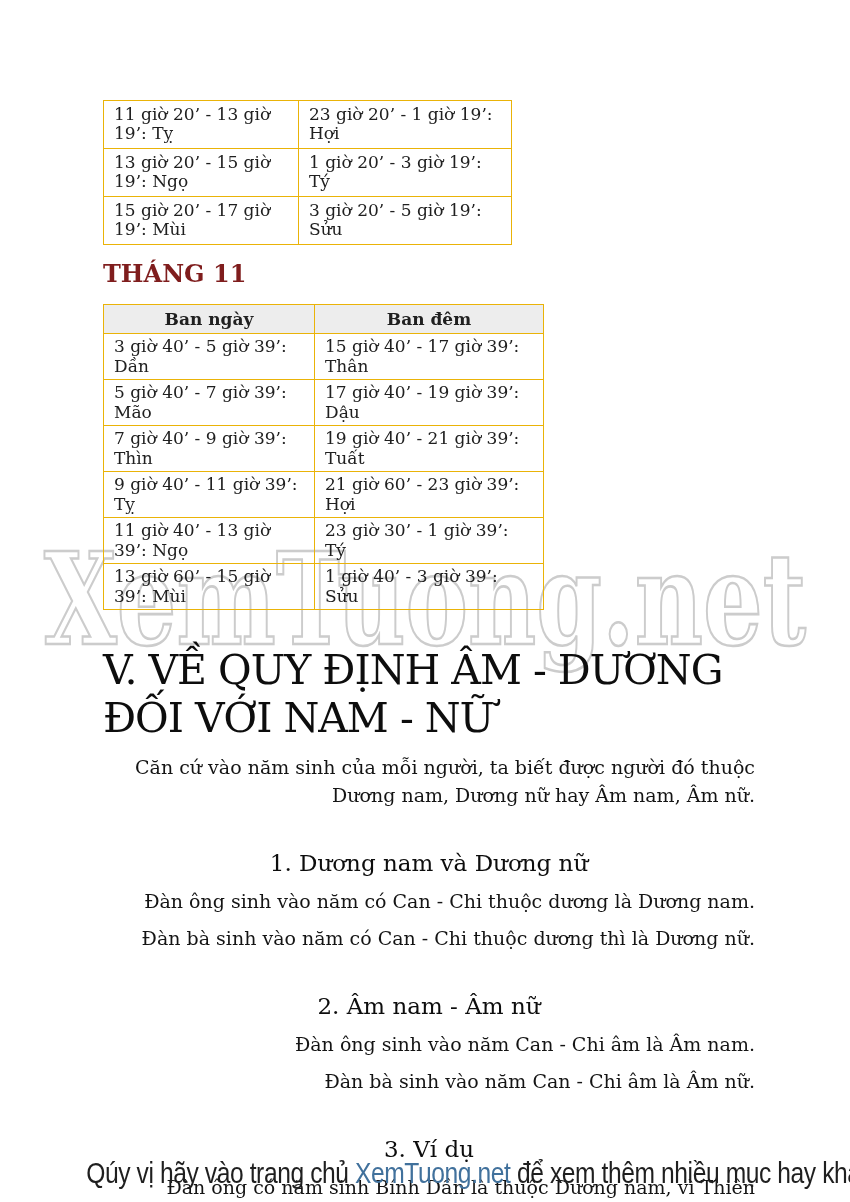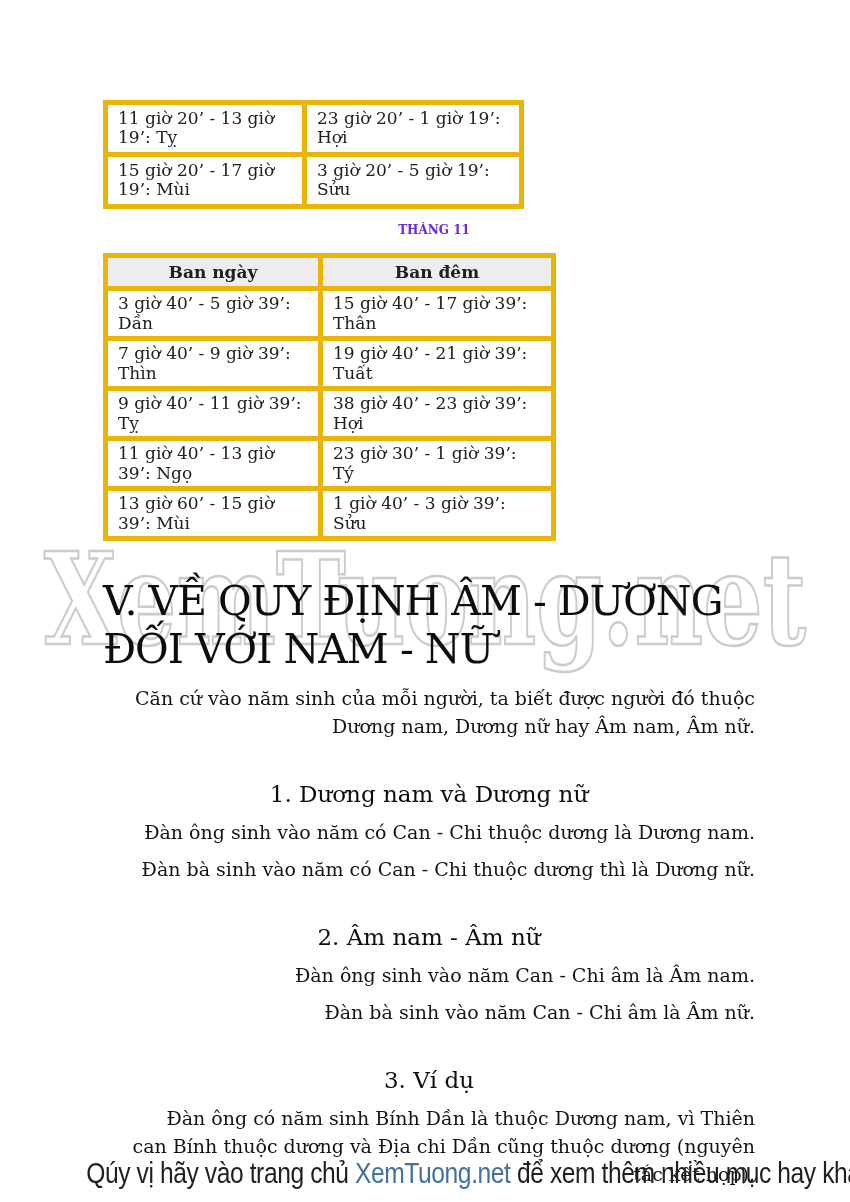--- a/index.html
+++ b/index.html
@@ -10,30 +10,30 @@
     overflow:hidden;
   }
   .page { position:relative; width:850px; height:1202px; overflow:hidden; background:#fff; }
 
   
   .watermark-layer { position:absolute; left:0; top:538px; width:850px; height:170px; z-index:0; pointer-events:none; }
 
   .content { position:relative; z-index:1; padding-top:100px; }
 
   table { border-collapse:collapse; margin-left:103px; table-layout:fixed; }
-  td, th { border:5px solid #eab308; font-size:17px; color:#202020; }
+  td, th { border:1px solid #eab308; font-size:17px; color:#202020; }
   .t1 td { padding:4px 10px 5px 10px; line-height:19px; }
   .t2 td { padding:2px 10px 3px 10px; line-height:20px; }
   .t2 th { background:#ededed; padding:4px 18px; font-weight:bold; text-align:center; }
   .col-day  { width:174px; }
   .col-night{ width:192px; }
 
   .month-title {
     width:662px; margin:14px 0 0 103px;
-    text-align:center; font-size:12px; font-weight:bold; color:#6d28d9;
+    text-align:left; font-size:24px; font-weight:bold; color:#7f1d1d;
   }
   .t2 { margin-top:16px; }
 
   .main-heading {
     margin:36px 0 0 103px; width:662px;
     font-size:41px; font-weight:400; line-height:48px;
     letter-spacing:-1px; color:#0d0d0d;
   }
 
   .para {
@@ -71,20 +71,24 @@
 
   <div class="content">
 
     <table class="t1">
       <tbody>
         <tr>
           <td class="col-day">11 giờ 20’ - 13 giờ 19’: Tỵ</td>
           <td class="col-night">23 giờ 20’ - 1 giờ 19’: Hợi</td>
         </tr>
         <tr>
+          <td class="col-day">13 giờ 20’ - 15 giờ 19’: Ngọ</td>
+          <td class="col-night">1 giờ 20’ - 3 giờ 19’: Tý</td>
+        </tr>
+        <tr>
           <td class="col-day">15 giờ 20’ - 17 giờ 19’: Mùi</td>
           <td class="col-night">3 giờ 20’ - 5 giờ 19’: Sửu</td>
         </tr>
       </tbody>
     </table>
 
     <div class="month-title">THÁNG 11</div>
 
     <table class="t2">
       <thead>
@@ -92,26 +96,30 @@
           <th class="col-day">Ban ngày</th>
           <th class="col-night">Ban đêm</th>
         </tr>
       </thead>
       <tbody>
         <tr>
           <td class="col-day">3 giờ 40’ - 5 giờ 39’: Dần</td>
           <td class="col-night">15 giờ 40’ - 17 giờ 39’: Thân</td>
         </tr>
         <tr>
+          <td class="col-day">5 giờ 40’ - 7 giờ 39’: Mão</td>
+          <td class="col-night">17 giờ 40’ - 19 giờ 39’: Dậu</td>
+        </tr>
+        <tr>
           <td class="col-day">7 giờ 40’ - 9 giờ 39’: Thìn</td>
           <td class="col-night">19 giờ 40’ - 21 giờ 39’: Tuất</td>
         </tr>
         <tr>
           <td class="col-day">9 giờ 40’ - 11 giờ 39’: Tỵ</td>
-          <td class="col-night">38 giờ 40’ - 23 giờ 39’: Hợi</td>
+          <td class="col-night">21 giờ 60’ - 23 giờ 39’: Hợi</td>
         </tr>
         <tr>
           <td class="col-day">11 giờ 40’ - 13 giờ 39’: Ngọ</td>
           <td class="col-night">23 giờ 30’ - 1 giờ 39’: Tý</td>
         </tr>
         <tr>
           <td class="col-day">13 giờ 60’ - 15 giờ 39’: Mùi</td>
           <td class="col-night">1 giờ 40’ - 3 giờ 39’: Sửu</td>
         </tr>
       </tbody>

